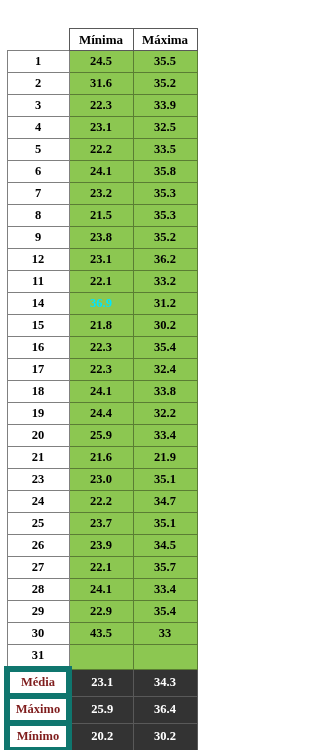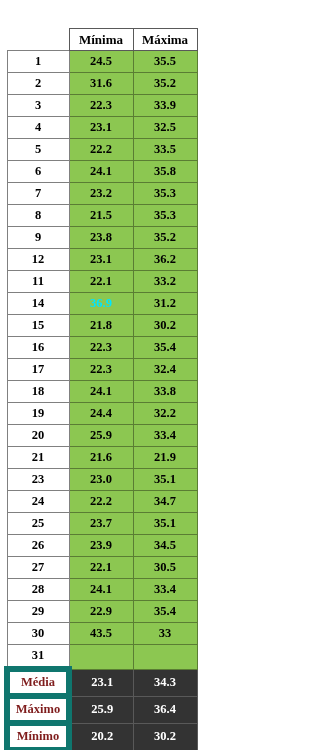--- a/index.html
+++ b/index.html
@@ -215,21 +215,21 @@
           <td class="val">35.1</td>
         </tr>
         <tr>
           <td class="row-label">26</td>
           <td class="val">23.9</td>
           <td class="val">34.5</td>
         </tr>
         <tr>
           <td class="row-label">27</td>
           <td class="val">22.1</td>
-          <td class="val">30.5</td>
+          <td class="val">35.7</td>
         </tr>
         <tr>
           <td class="row-label">28</td>
           <td class="val">24.1</td>
           <td class="val">33.4</td>
         </tr>
         <tr>
           <td class="row-label">29</td>
           <td class="val">22.9</td>
           <td class="val">35.4</td>

